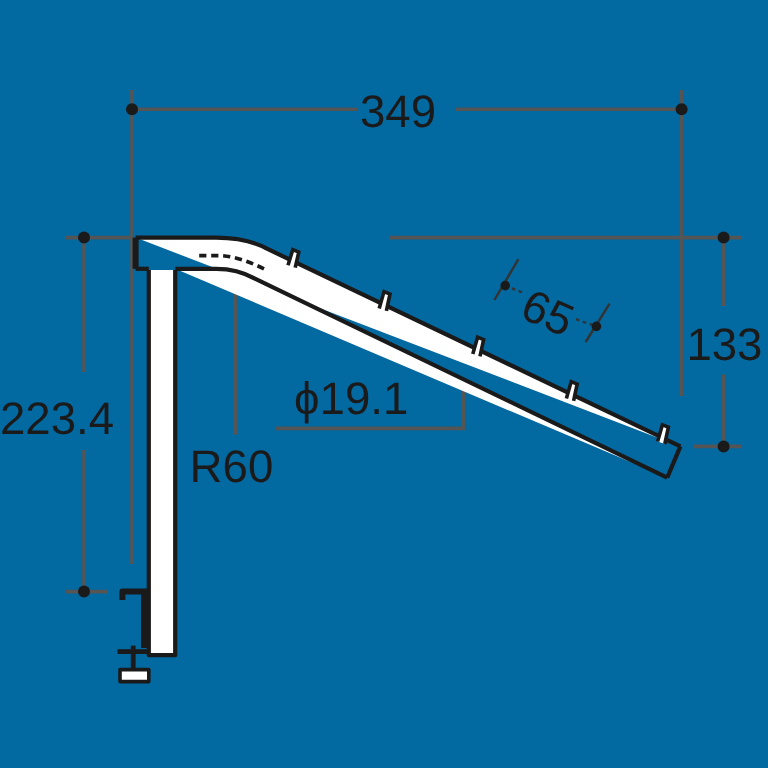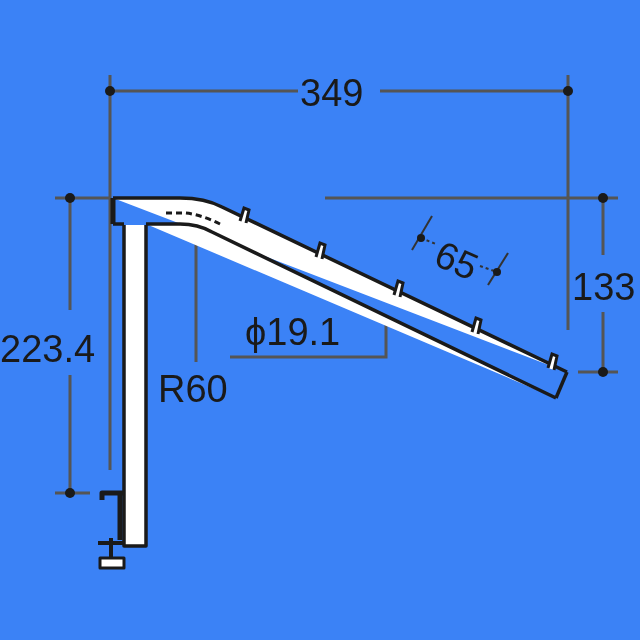--- a/index.html
+++ b/index.html
@@ -1,16 +1,16 @@
 <!DOCTYPE html>
 <html><head>
 <meta charset="utf-8">
 <style>
   html,body{margin:0;padding:0;background:#fff;}
-  #canvas{position:relative;width:640px;height:640px;overflow:hidden;background:#3b82f6;}
+  #canvas{position:relative;width:640px;height:640px;overflow:hidden;background:#0369a1;}
   svg{position:absolute;left:0;top:0;}
   .dim-text{font-family:"Liberation Sans",sans-serif;font-size:38px;fill:#1a1a1a;}
 </style>
 </head>
 <body>
 
 <div id="canvas">
 <svg width="640" height="640" viewBox="0 0 640 640">
 
   <g stroke="#555" stroke-width="3" fill="none">

